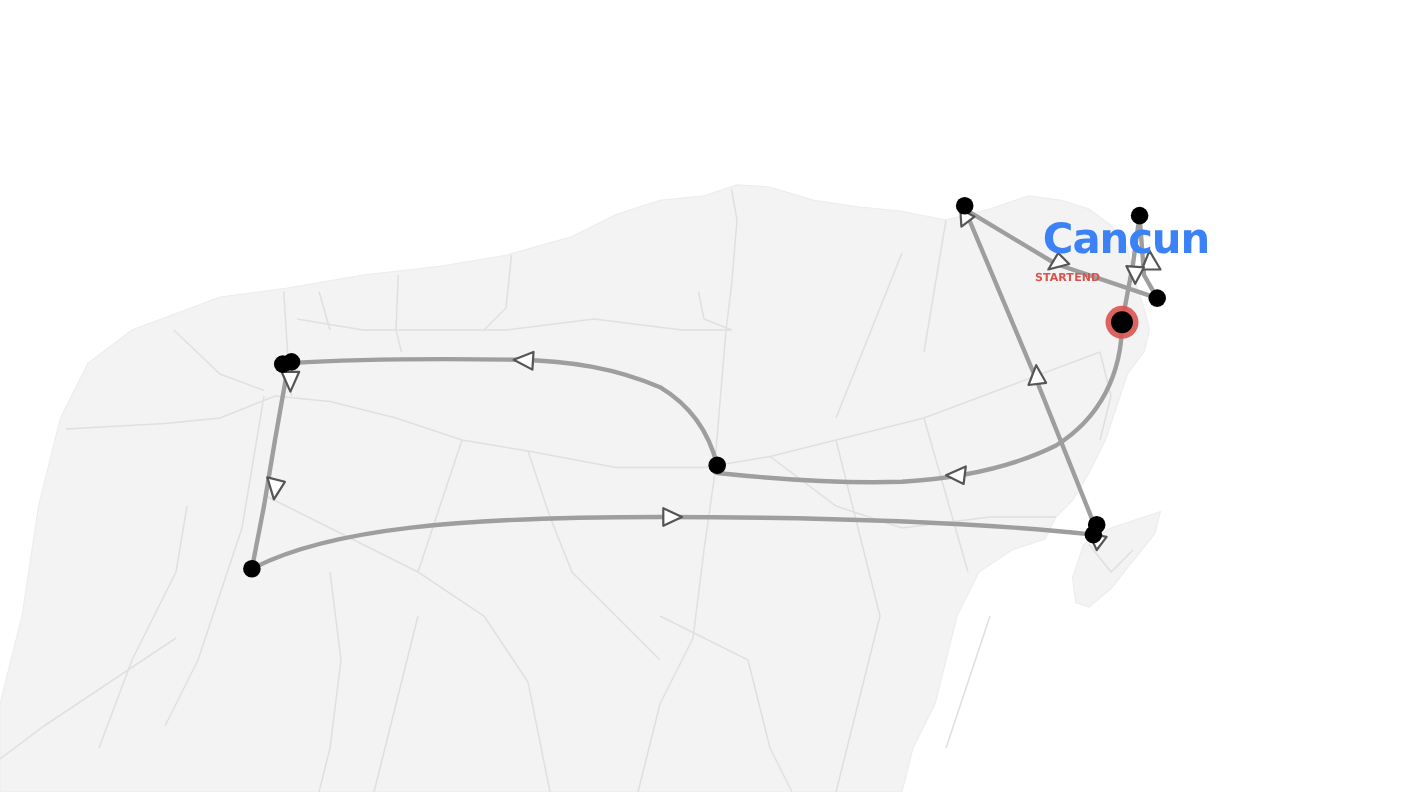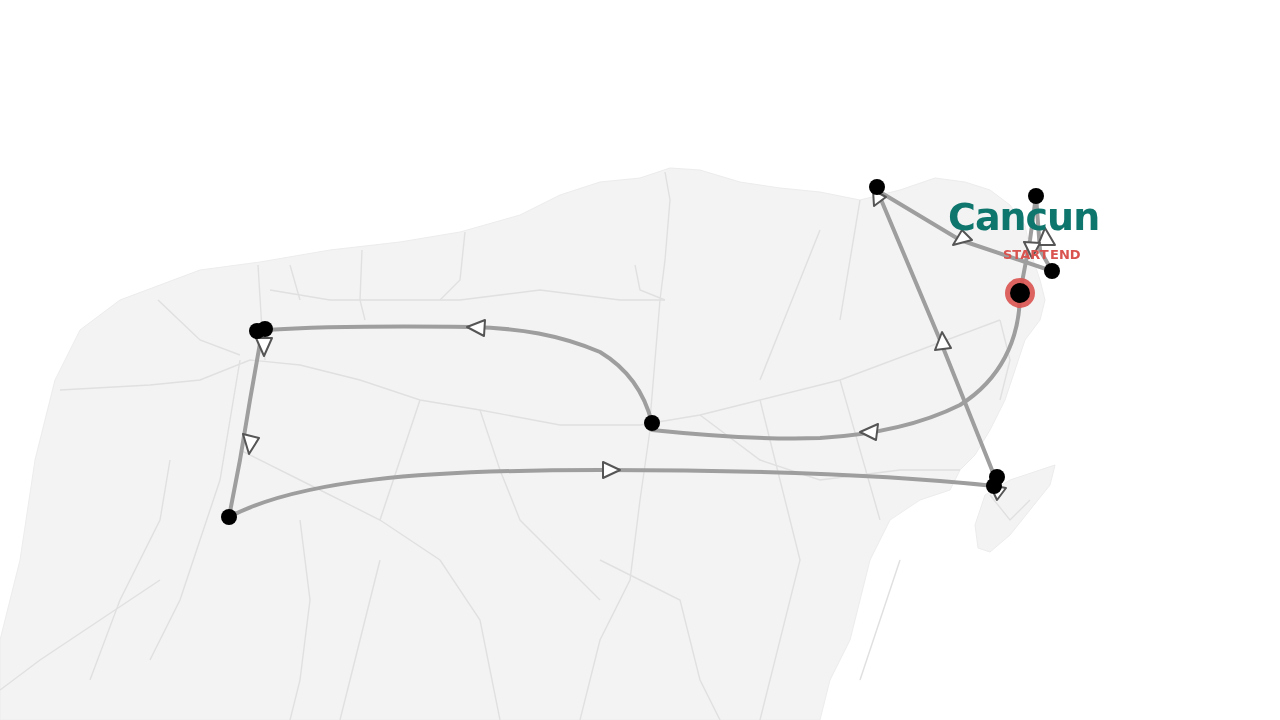--- a/index.html
+++ b/index.html
@@ -3,21 +3,21 @@
 <meta charset="utf-8">
 <style>
   html, body { margin:0; padding:0; background:#ffffff; }
   body { width:1280px; height:720px; overflow:hidden; position:relative; font-family:"DejaVu Sans", sans-serif; }
   #map { position:absolute; left:0; top:0; width:1280px; height:720px; }
   .land { fill:#f3f3f3; stroke:#ececec; stroke-width:1; }
   .road { fill:none; stroke:#e0e0e0; stroke-width:1.4; }
   .route { fill:none; stroke:#9e9e9e; stroke-width:4; stroke-linecap:round; stroke-linejoin:round; }
   .arrow { fill:#ffffff; stroke:#555555; stroke-width:2; stroke-linejoin:round; }
   .stop { fill:#000000; }
-  .city-label { position:absolute; font-family:"DejaVu Sans", sans-serif; font-weight:bold; color:#0f766e; }
+  .city-label { position:absolute; font-family:"DejaVu Sans", sans-serif; font-weight:bold; color:#3b82f6; }
   .city-sub { position:absolute; font-family:"DejaVu Sans", sans-serif; font-weight:bold; }
 </style>
 </head>
 <body>
 
 <svg id="map" viewBox="0 0 1280 720" xmlns="http://www.w3.org/2000/svg">
 
   <path class="land" d="M0,720 L0,640 L20,560 L35,460 L55,380 L80,330 L120,300 L160,285 L200,270 L260,262 L330,250 L400,242 L460,232 L520,215 L560,195 L600,182 L640,178 L670,168 L700,170 L740,182 L780,188 L820,192 L860,200 L900,190 L935,178 L965,182 L990,190 L1010,205 L1025,225 L1030,250 L1040,280 L1045,300 L1040,320 L1025,340 L1015,370 L1005,400 L990,430 L975,455 L960,470 L950,490 L920,500 L890,520 L870,560 L860,600 L850,640 L830,680 L820,720 Z"></path>
 
   <path class="land" d="M985,495 L1010,480 L1040,470 L1055,465 L1050,485 L1030,510 L1010,535 L990,552 L978,548 L975,525 Z"></path>
@@ -87,13 +87,13 @@
     <circle class="stop" cx="997" cy="477" r="8"></circle>
     <circle class="stop" cx="994" cy="486" r="8"></circle>
     <circle class="stop" cx="652" cy="423" r="8"></circle>
     <circle class="stop" cx="257" cy="331" r="8"></circle>
     <circle class="stop" cx="265" cy="329" r="8"></circle>
     <circle class="stop" cx="229" cy="517" r="8"></circle>
   </g>
 </svg>
 
 <div class="city-label" style="left:948px; top:198px; font-size:38px; letter-spacing:-1px; line-height:1;">Cancun</div>
-<div class="city-sub" style="left:1003px; top:247px; font-size:13px; color:#d9534f; letter-spacing:0px; word-spacing:-3px;">START END</div>
+<div class="city-sub" style="left:941px; top:247px; font-size:10px; color:#d9534f; letter-spacing:0px; word-spacing:-3px;">START END</div>
 
 </body></html>

